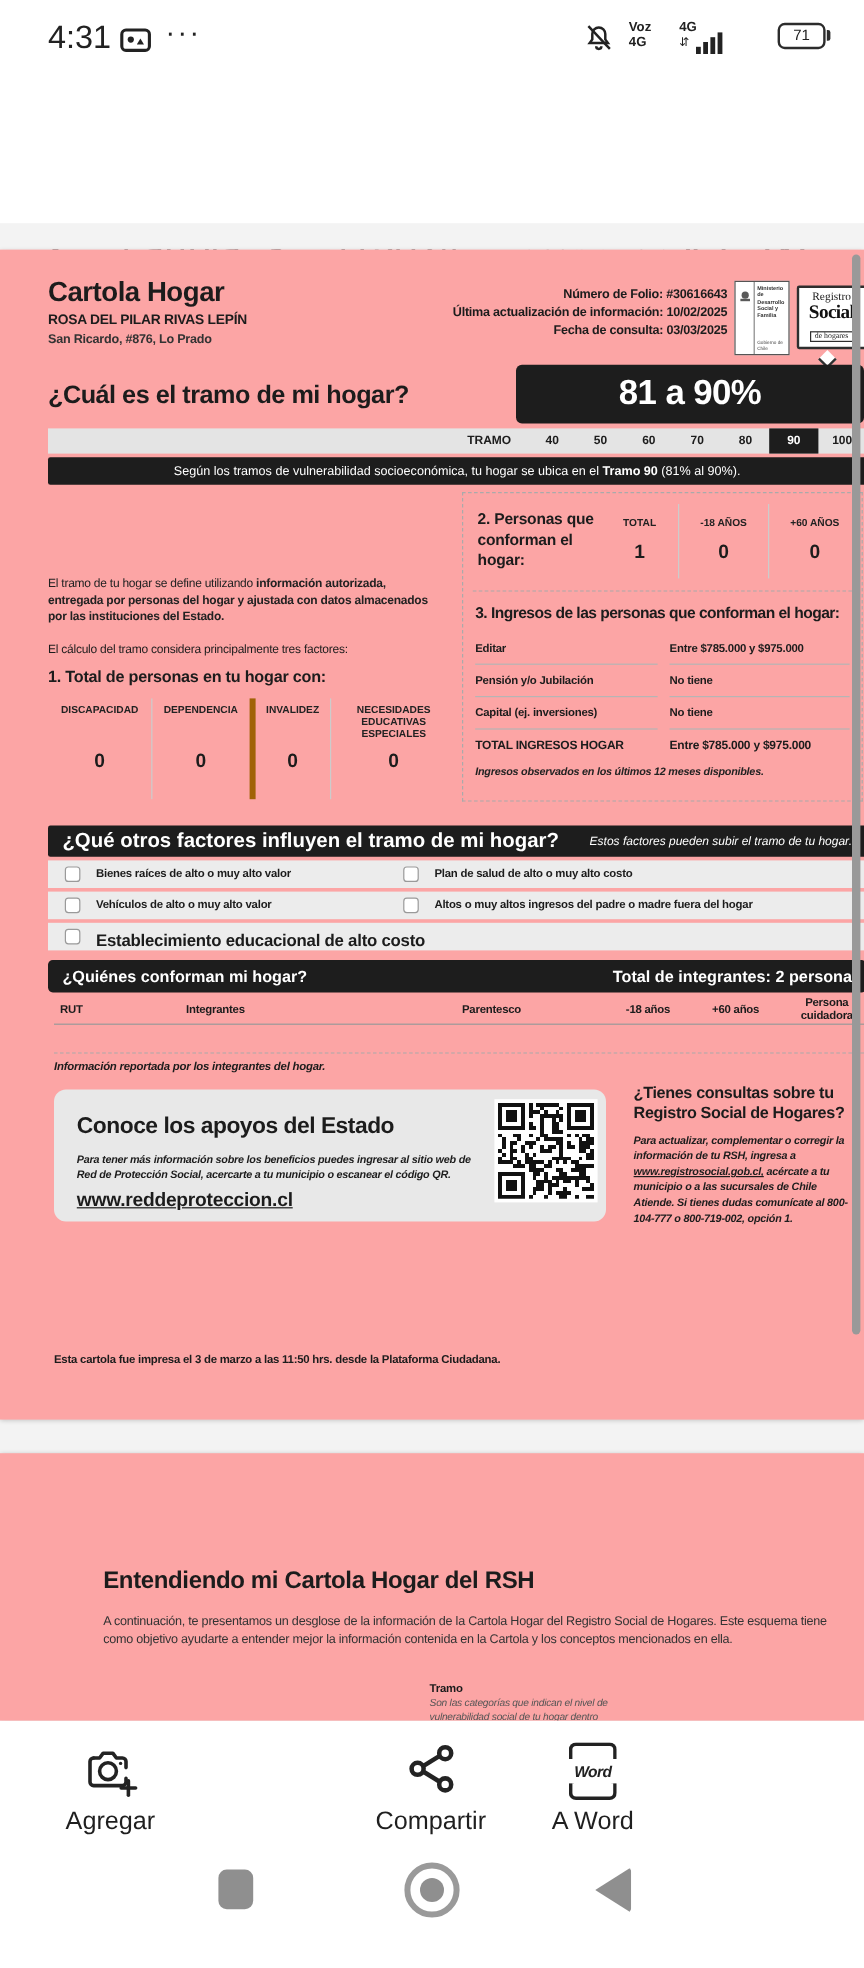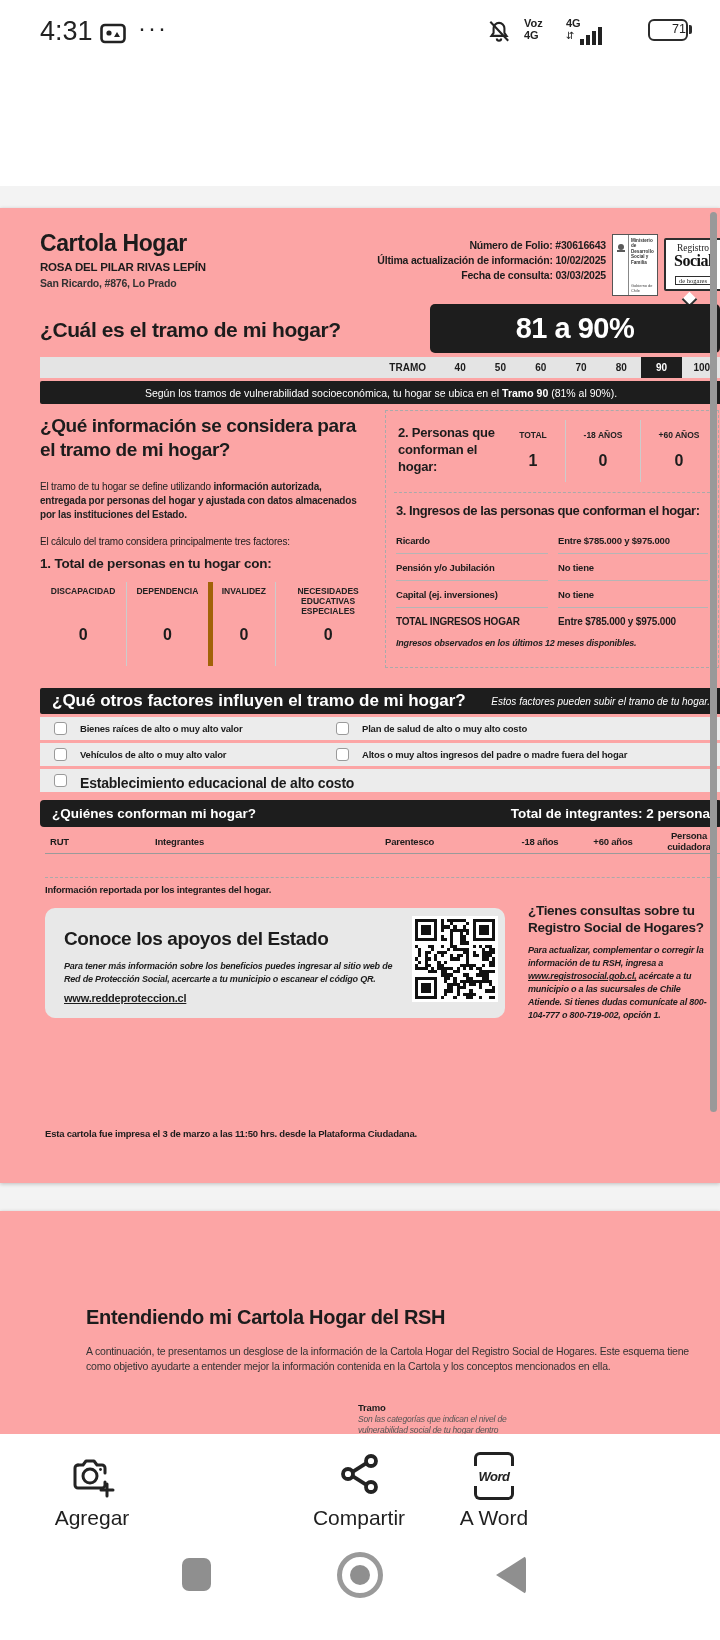--- a/index.html
+++ b/index.html
@@ -57,21 +57,21 @@
       <div style="position:absolute;left:0;top:13px;font-size:10px;color:#222;">⇵</div>
       <span style="position:absolute;left:14px;bottom:2px;display:flex;align-items:flex-end;gap:2px;">
         <span style="display:block;width:4px;height:6px;background:#222;"></span>
         <span style="display:block;width:4px;height:10px;background:#222;"></span>
         <span style="display:block;width:4px;height:14px;background:#222;"></span>
         <span style="display:block;width:4px;height:18px;background:#222;"></span>
       </span>
     </div>
 
     <div class="abs" style="left:648px;top:19px;width:40px;height:22px;border:2.5px solid #2c2c2c;border-radius:6px;box-sizing:border-box;">
-      <span style="position:absolute;left:0;right:0;top:1px;text-align:right;font-size:12.5px;color:#222;">71</span>
+      <span style="position:absolute;left:0;right:0;top:1px;text-align:center;font-size:12.5px;color:#222;">71</span>
       <span style="position:absolute;right:-6px;top:4px;width:3.5px;height:9px;background:#2c2c2c;border-radius:0 2px 2px 0;"></span>
     </div>
   </div>
 
   <div class="abs" style="left:0;top:90px;width:720px;height:70px;">
     <span class="abs" style="left:36px;top:102px;">
       <svg class="icon" width="38" height="38" viewBox="0 0 24 24" fill="none" stroke="#1a1a1a" stroke-width="2.2" stroke-linecap="round" stroke-linejoin="round">
         <line x1="20" y1="12" x2="4.5" y2="12"></line>
         <polyline points="11,5.5 4.5,12 11,18.5"></polyline>
       </svg>
@@ -159,21 +159,20 @@
     <div class="tramoCell hl">90</div>
     <div class="tramoCell">100</div>
   </div>
 
   <div class="abs barDark" style="left:40px;top:381px;width:682px;height:23px;display:flex;align-items:center;justify-content:center;font-size:10.5px;">
     <span style="white-space:pre;">Según los tramos de vulnerabilidad socioeconómica, tu hogar se ubica en el </span>
       <b>Tramo 90</b>
       <span style="white-space:pre;"> (81% al 90%).</span>
   </div>
 
-  <div class="abs doc" style="left:40px;top:414px;width:335px;font-size:19px;font-weight:bold;line-height:24px;letter-spacing:-0.4px;">¿Qué información se considera para el tramo de mi hogar?</div>
   <div class="abs doc" style="left:40px;top:480px;width:322px;font-size:10px;line-height:14px;font-weight:bold;color:#222;">
     <span style="font-weight:normal;">El tramo de tu hogar se define utilizando </span><span>información autorizada, entregada por personas del hogar y ajustada con datos almacenados por las instituciones del Estado.</span>
   </div>
   <div class="abs doc" style="left:40px;top:536px;width:322px;font-size:10px;">El cálculo del tramo considera principalmente tres factores:</div>
   <div class="abs doc" style="left:40px;top:556px;font-size:13.5px;font-weight:bold;">1. Total de personas en tu hogar con:</div>
 
   <div class="abs" style="left:40px;top:582px;width:340px;height:84px;display:flex;">
     <div style="width:88px;border-right:1px solid #ccc;padding-top:4px;">
       <div class="colHdr">DISCAPACIDAD</div>
       <div class="colVal" style="margin-top:30px;">0</div>
@@ -203,21 +202,21 @@
   <div class="abs colVal" style="left:505px;top:452px;width:56px;">1</div>
   <div class="abs colVal" style="left:570px;top:452px;width:66px;">0</div>
   <div class="abs colVal" style="left:646px;top:452px;width:66px;">0</div>
 
   <div class="abs" style="left:394px;top:492px;width:316px;border-top:1.5px dashed #aaa;"></div>
 
   <div class="abs doc" style="left:396px;top:503px;width:322px;font-size:13px;font-weight:bold;letter-spacing:-0.45px;white-space:nowrap;">3. Ingresos de las personas que conforman el hogar:</div>
 
   <div class="abs doc" style="left:396px;top:527px;width:312px;">
     <div style="display:flex;height:27px;align-items:center;">
-      <span style="width:152px;font-size:9.5px;font-weight:bold;border-bottom:1px solid #b5b5b5;align-self:stretch;display:flex;align-items:center;">Ricardo</span>
+      <span style="width:152px;font-size:9.5px;font-weight:bold;border-bottom:1px solid #b5b5b5;align-self:stretch;display:flex;align-items:center;">Editar</span>
       <span style="width:10px;"></span>
       <span style="flex:1;font-size:9.5px;font-weight:bold;border-bottom:1px solid #b5b5b5;align-self:stretch;display:flex;align-items:center;">Entre $785.000 y $975.000</span>
     </div>
     <div style="display:flex;height:27px;align-items:center;">
       <span style="width:152px;font-size:9.5px;font-weight:bold;border-bottom:1px solid #b5b5b5;align-self:stretch;display:flex;align-items:center;">Pensión y/o Jubilación</span>
       <span style="width:10px;"></span>
       <span style="flex:1;font-size:9.5px;font-weight:bold;border-bottom:1px solid #b5b5b5;align-self:stretch;display:flex;align-items:center;">No tiene</span>
     </div>
     <div style="display:flex;height:27px;align-items:center;">
       <span style="width:152px;font-size:9.5px;font-weight:bold;border-bottom:1px solid #b5b5b5;align-self:stretch;display:flex;align-items:center;">Capital (ej. inversiones)</span>
@@ -261,26 +260,26 @@
 
   <div class="abs doc" style="left:50px;top:836px;font-size:9.5px;font-weight:bold;">RUT</div>
   <div class="abs doc" style="left:155px;top:836px;font-size:9.5px;font-weight:bold;">Integrantes</div>
   <div class="abs doc" style="left:385px;top:836px;font-size:9.5px;font-weight:bold;">Parentesco</div>
   <div class="abs doc" style="left:505px;top:836px;width:70px;text-align:center;font-size:9.5px;font-weight:bold;">-18 años</div>
   <div class="abs doc" style="left:578px;top:836px;width:70px;text-align:center;font-size:9.5px;font-weight:bold;">+60 años</div>
   <div class="abs doc" style="left:658px;top:830px;width:62px;text-align:center;font-size:9.5px;font-weight:bold;line-height:11px;">Persona cuidadora</div>
   <div class="abs" style="left:45px;top:853px;width:675px;height:1px;background:#9a9a9a;"></div>
 
   <div class="abs" style="left:45px;top:877px;width:675px;border-top:1.5px dashed #aaa;"></div>
-  <div class="abs doc" style="left:45px;top:884px;font-size:9.5px;font-weight:bold;">Información reportada por los integrantes del hogar.</div>
+  <div class="abs doc" style="left:45px;top:884px;font-size:9.5px;font-weight:bold;font-style:italic;">Información reportada por los integrantes del hogar.</div>
 
   <div class="abs" style="left:45px;top:908px;width:460px;height:110px;background:#e8e8e8;border-radius:10px;"></div>
   <div class="abs doc" style="left:64px;top:928px;font-size:19px;font-weight:bold;letter-spacing:-0.4px;">Conoce los apoyos del Estado</div>
   <div class="abs doc" style="left:64px;top:960px;width:338px;font-size:9px;font-weight:bold;font-style:italic;line-height:12.5px;">Para tener más información sobre los beneficios puedes ingresar al sitio web de Red de Protección Social, acercarte a tu municipio o escanear el código QR.</div>
-  <div class="abs doc" style="left:64px;top:992px;font-size:11px;font-weight:bold;text-decoration:underline;">www.reddeproteccion.cl</div>
+  <div class="abs doc" style="left:64px;top:992px;font-size:16px;font-weight:bold;text-decoration:underline;">www.reddeproteccion.cl</div>
 
   <div class="abs" style="left:412px;top:916px;width:86px;height:86px;background:#fff;padding:3px;box-sizing:border-box;">
     <svg width="80" height="80" viewBox="0 0 25 25" fill="#111" shape-rendering="crispEdges">
         <rect x="0" y="0" width="7" height="7"></rect>
         <rect x="1" y="1" width="5" height="5" fill="#fff"></rect>
         <rect x="2" y="2" width="3" height="3"></rect>
         <rect x="18" y="0" width="7" height="7"></rect>
         <rect x="19" y="1" width="5" height="5" fill="#fff"></rect>
         <rect x="20" y="2" width="3" height="3"></rect>
         <rect x="0" y="18" width="7" height="7"></rect>

